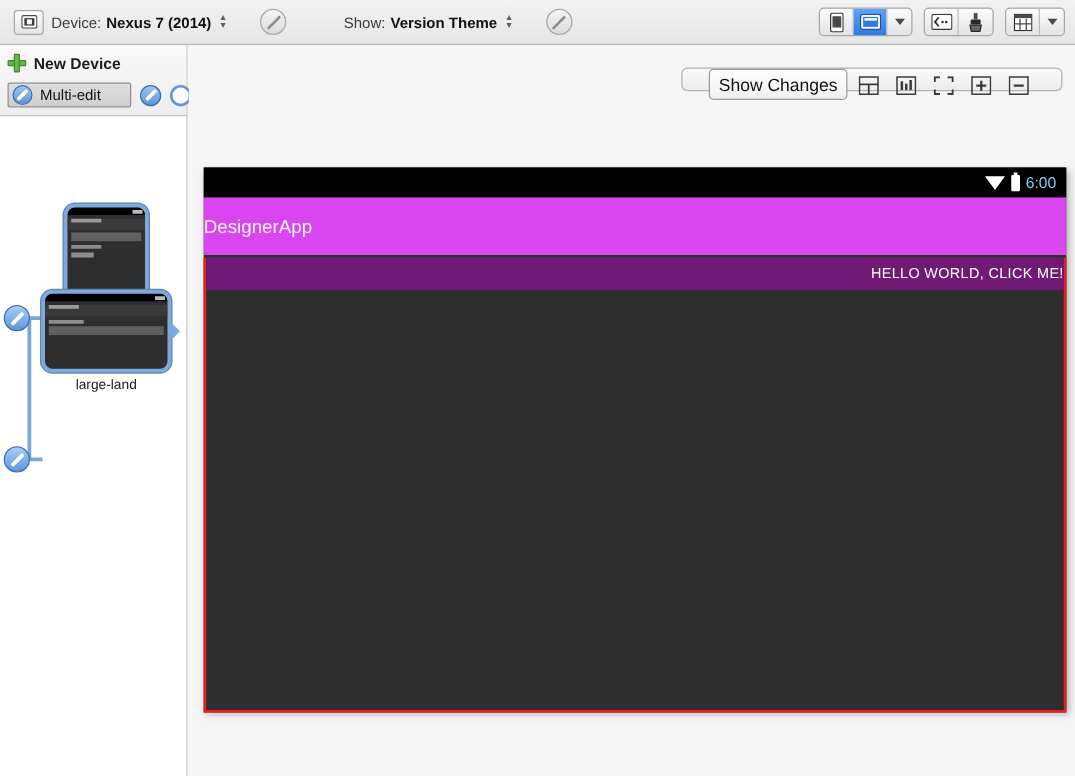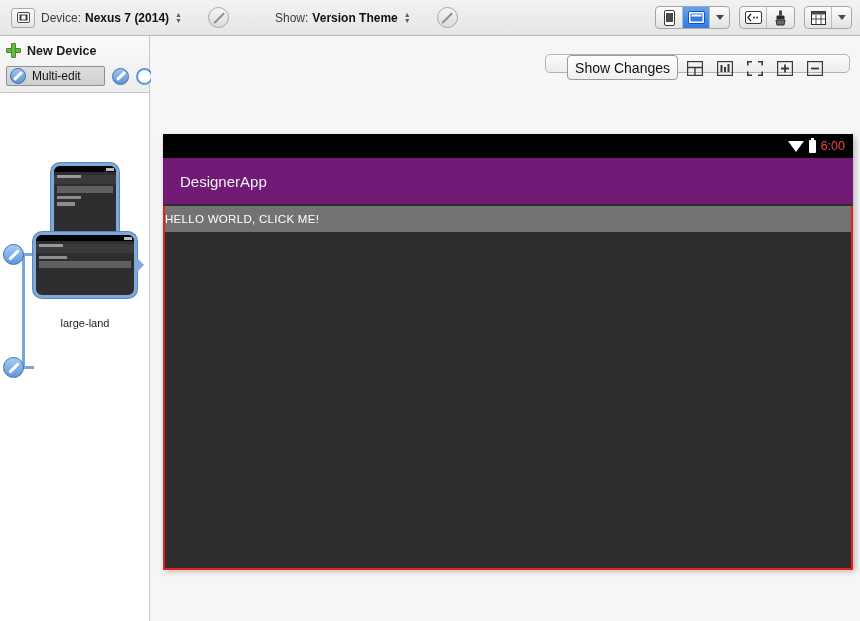--- a/index.html
+++ b/index.html
@@ -127,21 +127,21 @@
     content:""; position:absolute; left:50%; top:50%;
     width: 13px; height: 3px; background: #fff;
     transform: translate(-50%,-50%) rotate(-45deg); border-radius:1px;
   }
   .thumb-wrap { position: absolute; text-align: center; }
   .thumb {
     border: 3px solid #7fa9dc; border-radius: 9px;
     background: #2e2e2e; overflow: hidden; position: relative;
     box-shadow: 0 0 0 1px #5d86b5;
   }
-  .thumb-label { font-size: 11px; color: #1c1c1c; margin-top: 19px; text-align: center; }
+  .thumb-label { font-size: 11px; color: #1c1c1c; margin-top: 4px; text-align: center; }
   .t-status { height: 6px; background: #000; position: relative; }
   .t-status::after {
     content:""; position:absolute; right:2px; top:1.5px; width:8px; height:3px;
     background:#b9b9b9;
   }
   .t-appbar { height: 9px; background: #3a3a3a; }
   .t-appbar::after {
     content:""; display:block; margin:2.5px 0 0 3px; width: 24px; height: 3px;
     background: #9a9a9a;
   }
@@ -179,33 +179,33 @@
   .preview {
     position: absolute; left: 12px; top: 98px;
     width: 690px; height: 434px;
     box-shadow: 2px 3px 6px rgba(0,0,0,.28);
     background: #2e2e2e;
   }
   .p-status {
     height: 24px; background: #000; display: flex; align-items: center;
     justify-content: flex-end; padding-right: 8px; gap: 5px;
   }
-  .p-clock { color: #ef4444; font-size: 12.5px; }
+  .p-clock { color: #7dd3fc; font-size: 12.5px; }
   .wifi-ico { width: 0;height:0;border-left:8px solid transparent;border-right:8px solid transparent;border-top:11px solid #fff; }
   .batt-ico { width: 7px; height: 13px; background: #fff; border-radius: 1px; position: relative; }
   .batt-ico::before { content:""; position:absolute; left:2px; top:-2px; width:3px; height:2px; background:#fff; }
-  .p-appbar { height: 46px; background: #701a75; display: flex; align-items: center; padding-left: 17px; }
+  .p-appbar { height: 46px; background: #d946ef; display: flex; align-items: center; }
   .p-appbar .t { color: #f2f2f2; font-size: 15px; }
   .p-content {
     height: 364px; background: #2e2e2e;
     border: 2px solid #ee1c1c; border-top: none;
   }
   .p-heading { color: #d8d8d8; font-size: 23px; padding: 3px 0 2px 2px; letter-spacing: .2px; }
   .p-button {
-    height: 26px; background: #737373; display: flex; align-items: center; justify-content: flex-start;
+    height: 26px; background: #701a75; display: flex; align-items: center; justify-content: flex-end;
     margin-top: 2px;
   }
   .p-button span { color: #fff; font-size: 11.5px; letter-spacing: .3px; }
 </style>
 </head>
 <body>
 
 <div id="app">
 
   <div class="toolbar">

